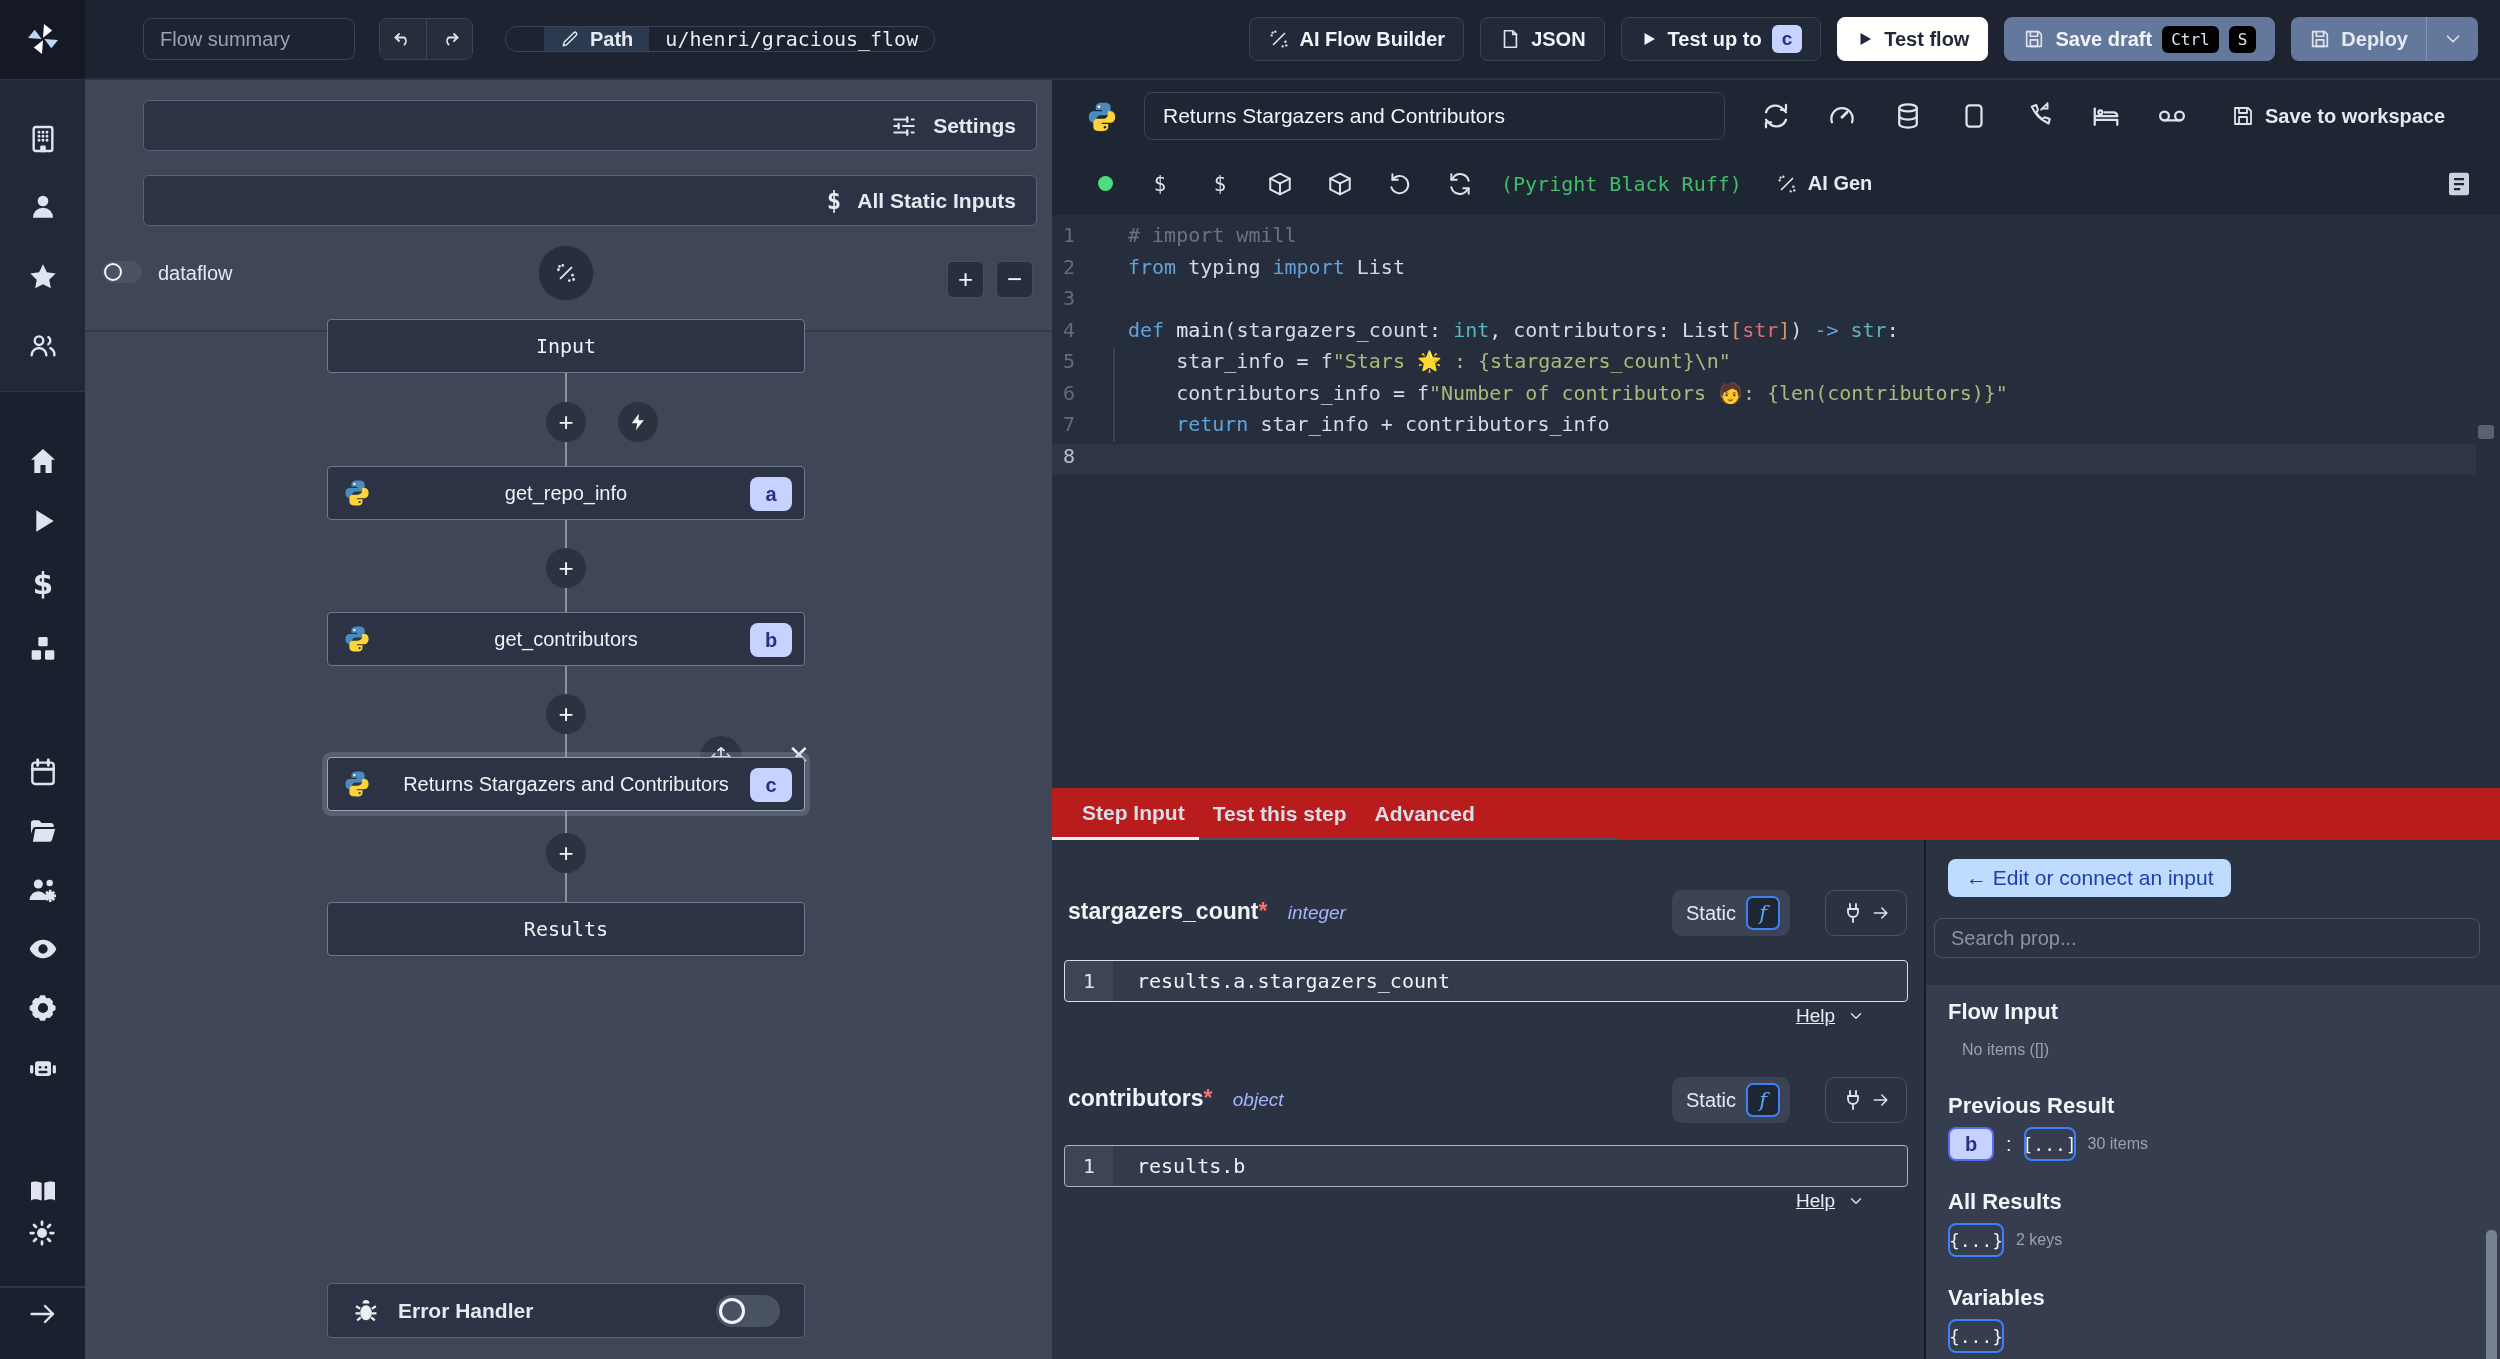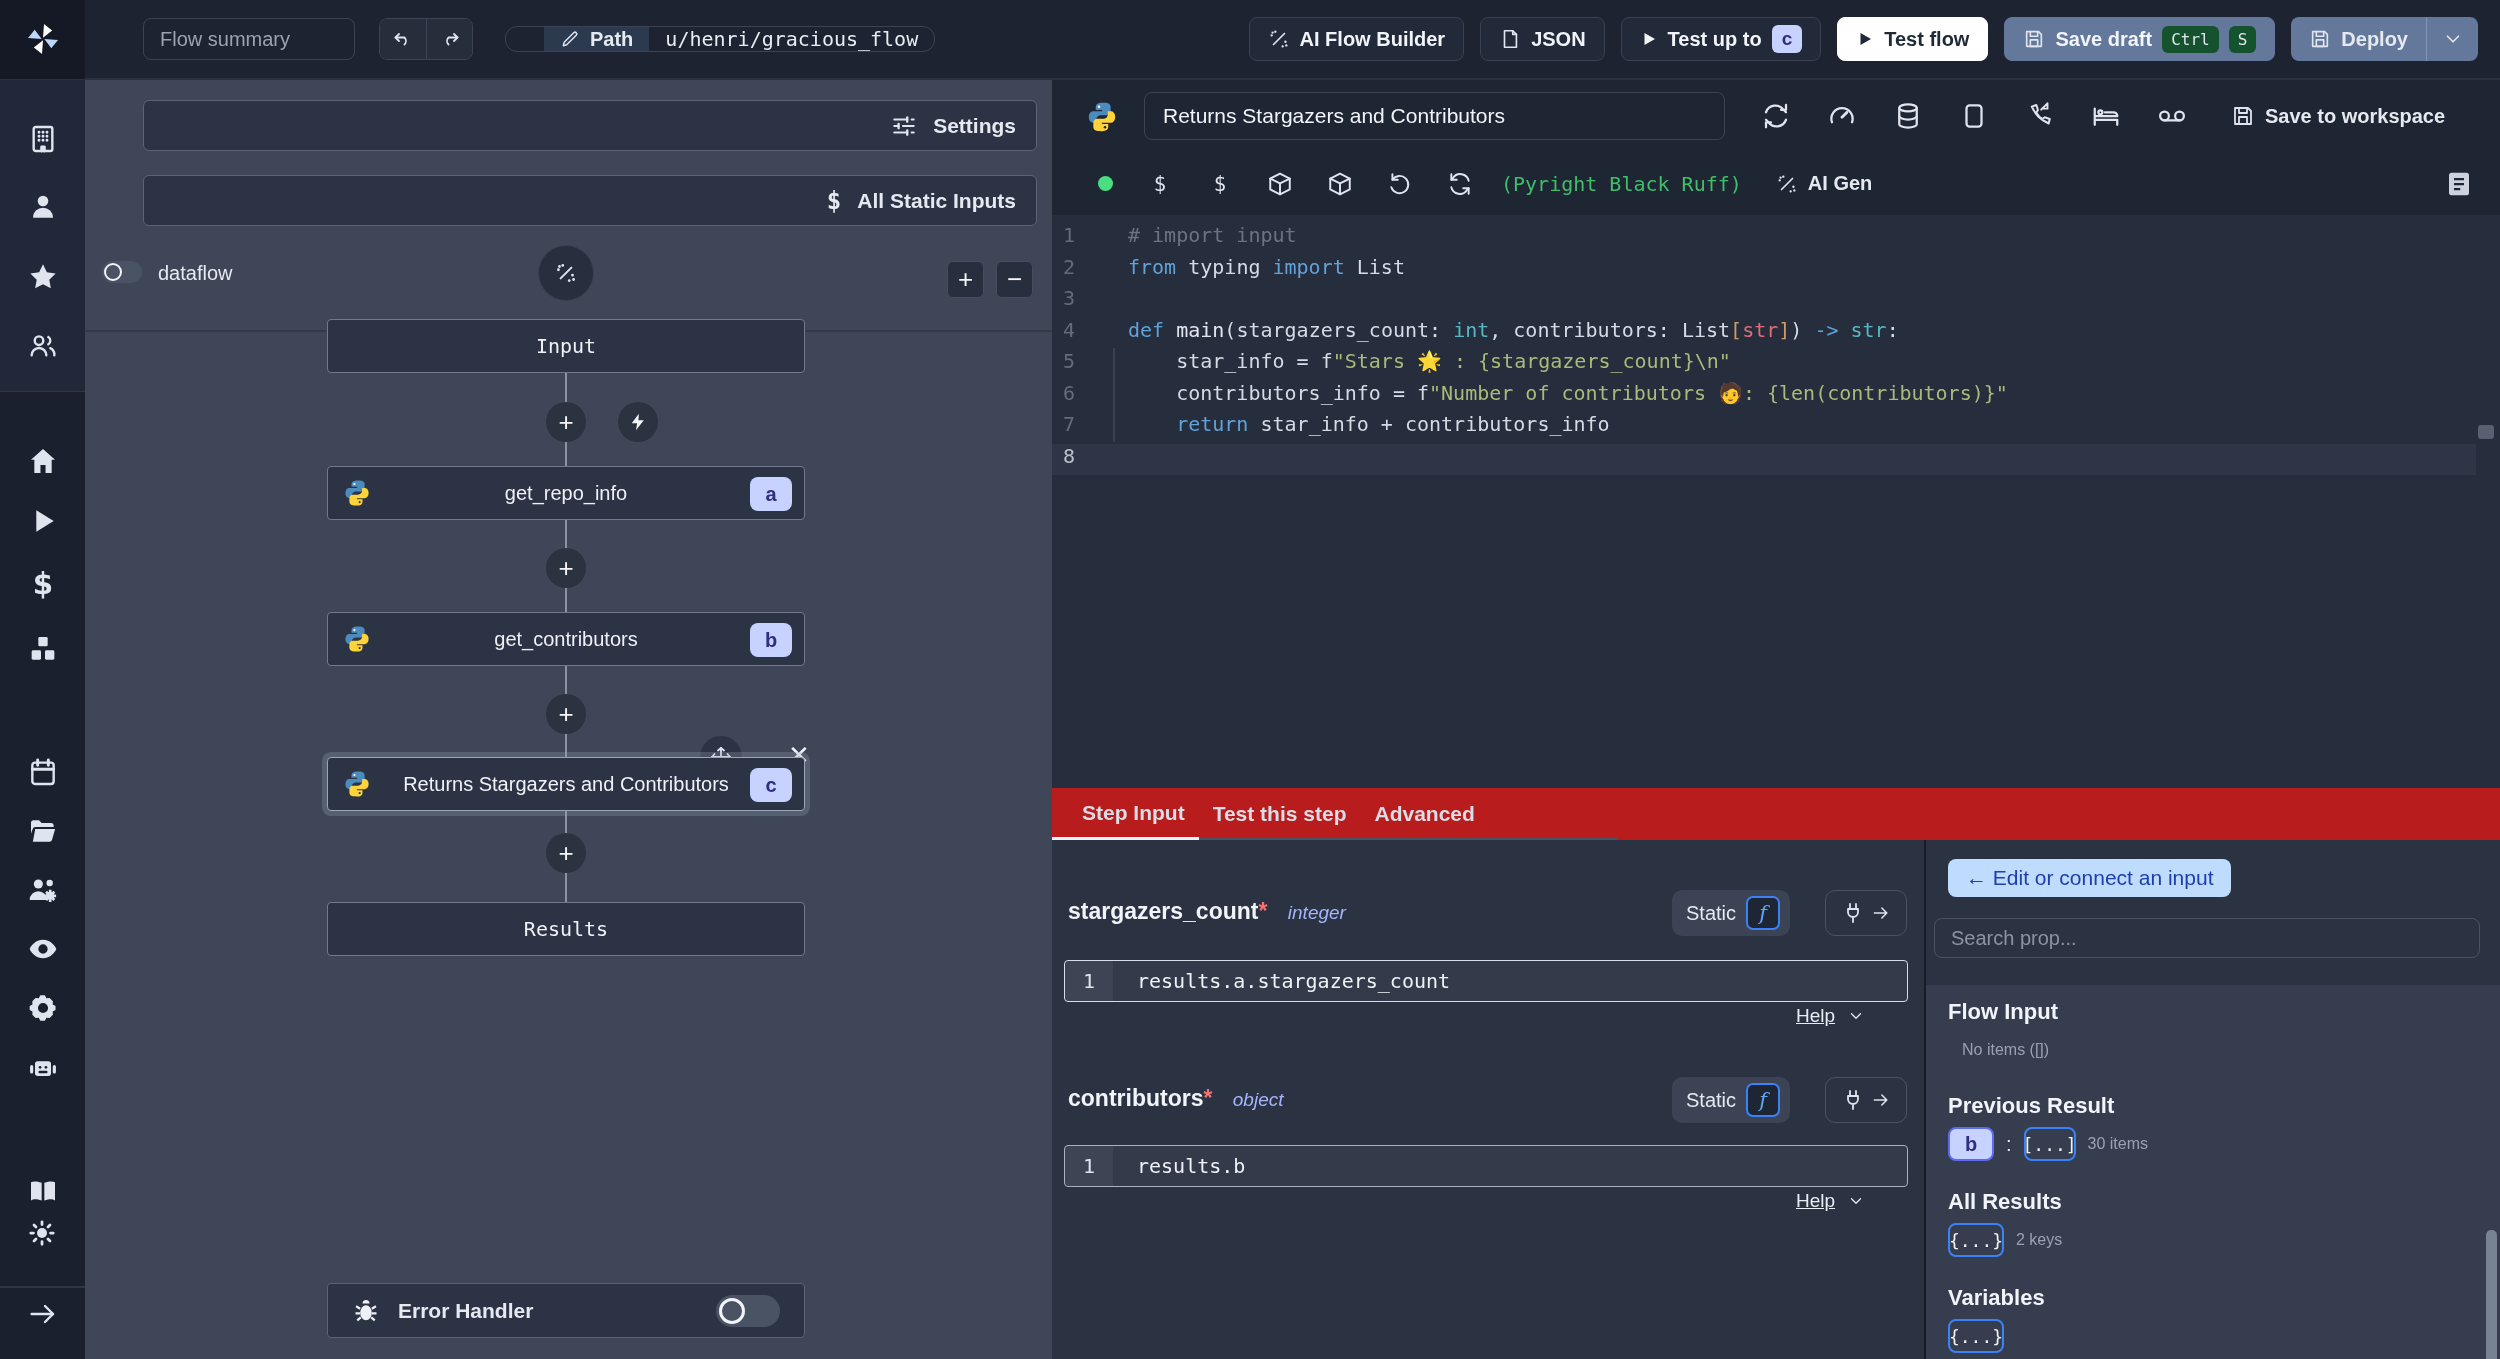--- a/index.html
+++ b/index.html
@@ -22,21 +22,21 @@
   #undo-redo .half + .half { border-left:1.5px solid #3b4354; }
   #path-chip { margin-left:32px; display:flex; height:26px; border:1.5px solid #3b4354; border-radius:12px; overflow:hidden;padding-left:38px; }
   #path-chip .plabel { display:flex; align-items:center; gap:10px; padding:0 16px; background:#2c3a50; font-weight:bold; font-size:20px; color:#e5e9f0; }
   #path-chip .pval { display:flex; align-items:center; padding:0 16px; font-size:20px; color:#e8ecf3; }
   #topbar-right { margin-left:auto; margin-right:22px; display:flex; gap:16px; align-items:center; }
   .tbtn { height:44px; display:flex; align-items:center; gap:10px; padding:0 18px; border-radius:8px;
           font-size:20px; font-weight:bold; color:#f1f4f9; background:#222938; border:1.5px solid #3a4150; }
   .tbtn.white { background:#ffffff; color:#1f2937; border-color:#ffffff; }
   .tbtn.blue  { background:#64789b; border-color:#64789b; }
   .badge-c { background:#c7d2fe; color:#312e81; border-radius:6px; font-weight:bold; font-size:19px; padding:3px 10px; }
-  .kbd { background:#14532d; border-radius:6px; font-family:"DejaVu Sans Mono",monospace; font-size:16px; padding:4px 9px; color:#dfe4ee; font-weight:normal; }
+  .kbd { background:#000000; border-radius:6px; font-family:"DejaVu Sans Mono",monospace; font-size:16px; padding:4px 9px; color:#dfe4ee; font-weight:normal; }
   #deploy-group { display:flex; height:44px; border-radius:8px; overflow:hidden; background:#64789b; }
   #deploy-main { display:flex; align-items:center; gap:10px; padding:0 18px; font-size:20px; font-weight:bold; }
   #deploy-caret { width:52px; display:flex; align-items:center; justify-content:center; border-left:1.5px solid #8096b5; }
 
   
   #sidebar { position:absolute; left:0; top:80px; width:85px; height:1279px; background:#1a202e; }
   #sidebar .topsec { position:absolute; left:0; top:0; width:85px; height:312px; background:#20283a; border-bottom:1.5px solid #2e3648; }
   .sb-ic { position:absolute; left:27px; width:32px; height:32px; }
   #sidebar .divider2 { position:absolute; left:0; top:1206px; width:85px; height:1.5px; background:#2e3648; }
 
@@ -538,21 +538,21 @@
         <div class="ln">1</div>
         <div class="ln">2</div>
         <div class="ln">3</div>
         <div class="ln">4</div>
         <div class="ln">5</div>
         <div class="ln">6</div>
         <div class="ln">7</div>
         <div class="ln act">8</div>
       </div>
     <div id="code-lines">
-        <div class="cl"><span class="cmt"># import input</span></div>
+        <div class="cl"><span class="cmt"># import wmill</span></div>
         <div class="cl"><span class="kw">from</span><span class="pl"> typing </span><span class="kw">import</span><span class="pl"> List</span></div>
         <div class="cl"></div>
         <div class="cl"><span class="kw">def</span><span class="pl"> </span><span class="fn">main</span><span class="pl">(stargazers_count: </span><span class="ty">int</span><span class="pl">, contributors: List</span><span class="br">[</span><span class="st2">str</span><span class="br">]</span><span class="pl">) </span><span class="kw">-&gt;</span><span class="pl"> </span><span class="ty">str</span><span class="pl">:</span></div>
         <div class="cl"><span class="pl">    star_info = f</span><span class="str">"Stars 🌟 : {stargazers_count}\n"</span></div>
         <div class="cl"><span class="pl">    contributors_info = f</span><span class="str">"Number of contributors 🧑: {len(contributors)}"</span></div>
         <div class="cl"><span class="kw">    return</span><span class="pl"> star_info + contributors_info</span></div>
         <div class="cl"></div>
       </div>
   </div>
   <div id="indent-guide"></div>

